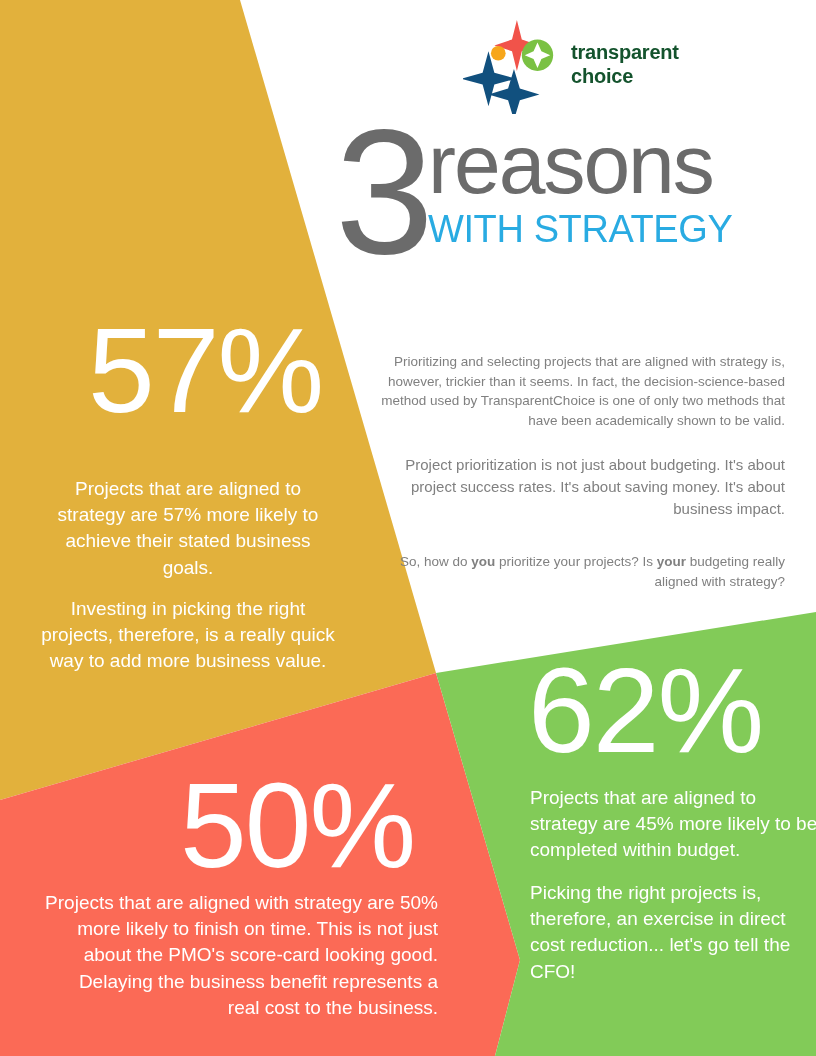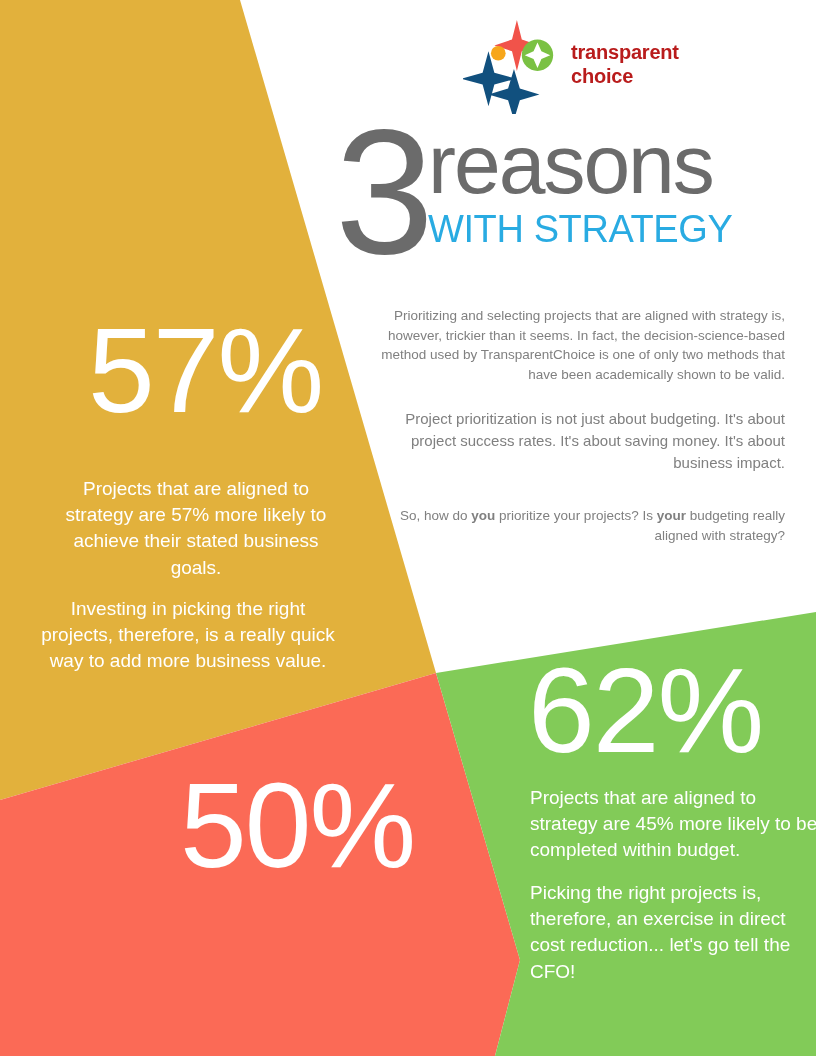--- a/index.html
+++ b/index.html
@@ -34,21 +34,21 @@
     display: flex;
     align-items: center;
   }
   .logo-mark {
     width: 98px;
     height: 98px;
     flex: none;
   }
   .logo-text {
     margin-left: 10px;
-    color: #b91c1c;
+    color: #14532d;
     font-size: 20px;
     font-weight: bold;
     line-height: 1.18;
     letter-spacing: -0.2px;
   }
 
   
   .headline {
     position: absolute;
     left: 335px;
@@ -83,20 +83,21 @@
     margin-top: 6px;
   }
 
   
   .right-para {
     position: absolute;
     color: #808080;
     text-align: right;
     font-size: 13.5px;
     line-height: 1.45;
+    margin-top: 46px;
   }
   .p-intro { left: 380px; top: 306px; width: 405px; }
   .p-mid   { left: 380px; top: 408px; width: 405px; font-size: 15px; line-height: 1.45; }
   .p-ask   { left: 400px; top: 506px; width: 385px; font-size: 13.5px; line-height: 1.45; }
   .p-ask b { font-weight: bold; }
 
   
   .stat-num {
     position: absolute;
     color: #ffffff;
@@ -108,21 +109,21 @@
   }
   .stat-text {
     position: absolute;
     color: #ffffff;
     font-size: 19px;
     line-height: 1.38;
   }
 
   
   .num-57  { left: 88px;  top: 310px; }
-  .t57a { left: 48px; top: 476px; width: 296px; text-align: center; }
+  .t57a { left: 40px; top: 476px; width: 296px; text-align: center; }
   .t57b { left: 40px; top: 596px; width: 296px; text-align: center; }
 
   
   .num-50  { left: 180px; top: 765px; }
   .t50  { left: 42px;  top: 890px; width: 396px; text-align: right; }
 
   
   .num-45  { left: 528px; top: 650px; }
   .t45a { left: 530px; top: 785px; width: 288px; text-align: left; }
   .t45b { left: 530px; top: 880px; width: 288px; text-align: left; }
@@ -165,18 +166,19 @@
 
   <div class="right-para p-intro">Prioritizing and selecting projects that are aligned with strategy is, however, trickier than it seems. In fact, the decision-science-based method used by TransparentChoice is one of only two methods that have been academically shown to be valid.</div>
   <div class="right-para p-mid">Project prioritization is not just about budgeting. It's about project success rates. It's about saving money. It's about business impact.</div>
   <div class="right-para p-ask"><span>So, how do </span><b>you</b><span> prioritize your projects? Is </span><b>your</b><span> budgeting really aligned with strategy?</span></div>
 
   <div class="stat-num num-57">57%</div>
   <div class="stat-text t57a">Projects that are aligned to strategy are 57% more likely to achieve their stated business goals.</div>
   <div class="stat-text t57b">Investing in picking the right projects, therefore, is a really quick way to add more business value.</div>
 
   <div class="stat-num num-50">50%</div>
+  <div class="stat-text t50">Projects that are aligned with strategy are 50% more likely to finish on time. This is not just about the PMO's score-card looking good. Delaying the business benefit represents a real cost to the business.</div>
 
   <div class="stat-num num-45">62%</div>
   <div class="stat-text t45a">Projects that are aligned to strategy are 45% more likely to be completed within budget.</div>
   <div class="stat-text t45b">Picking the right projects is, therefore, an exercise in direct cost reduction... let's go tell the CFO!</div>
 
 </div>
 
 </body></html>

